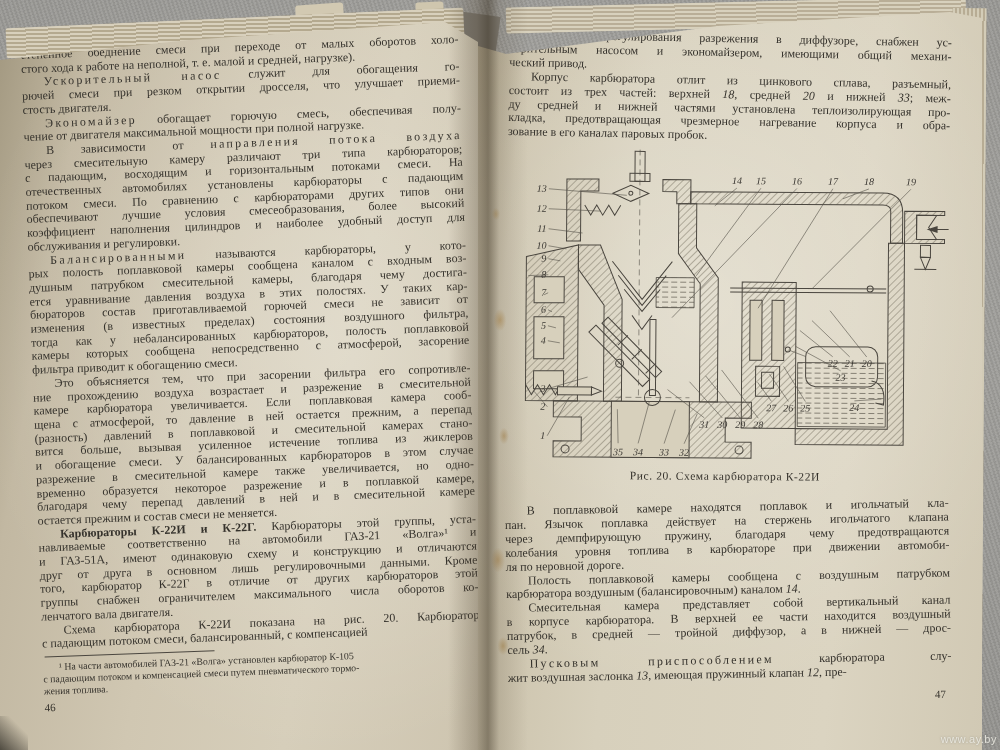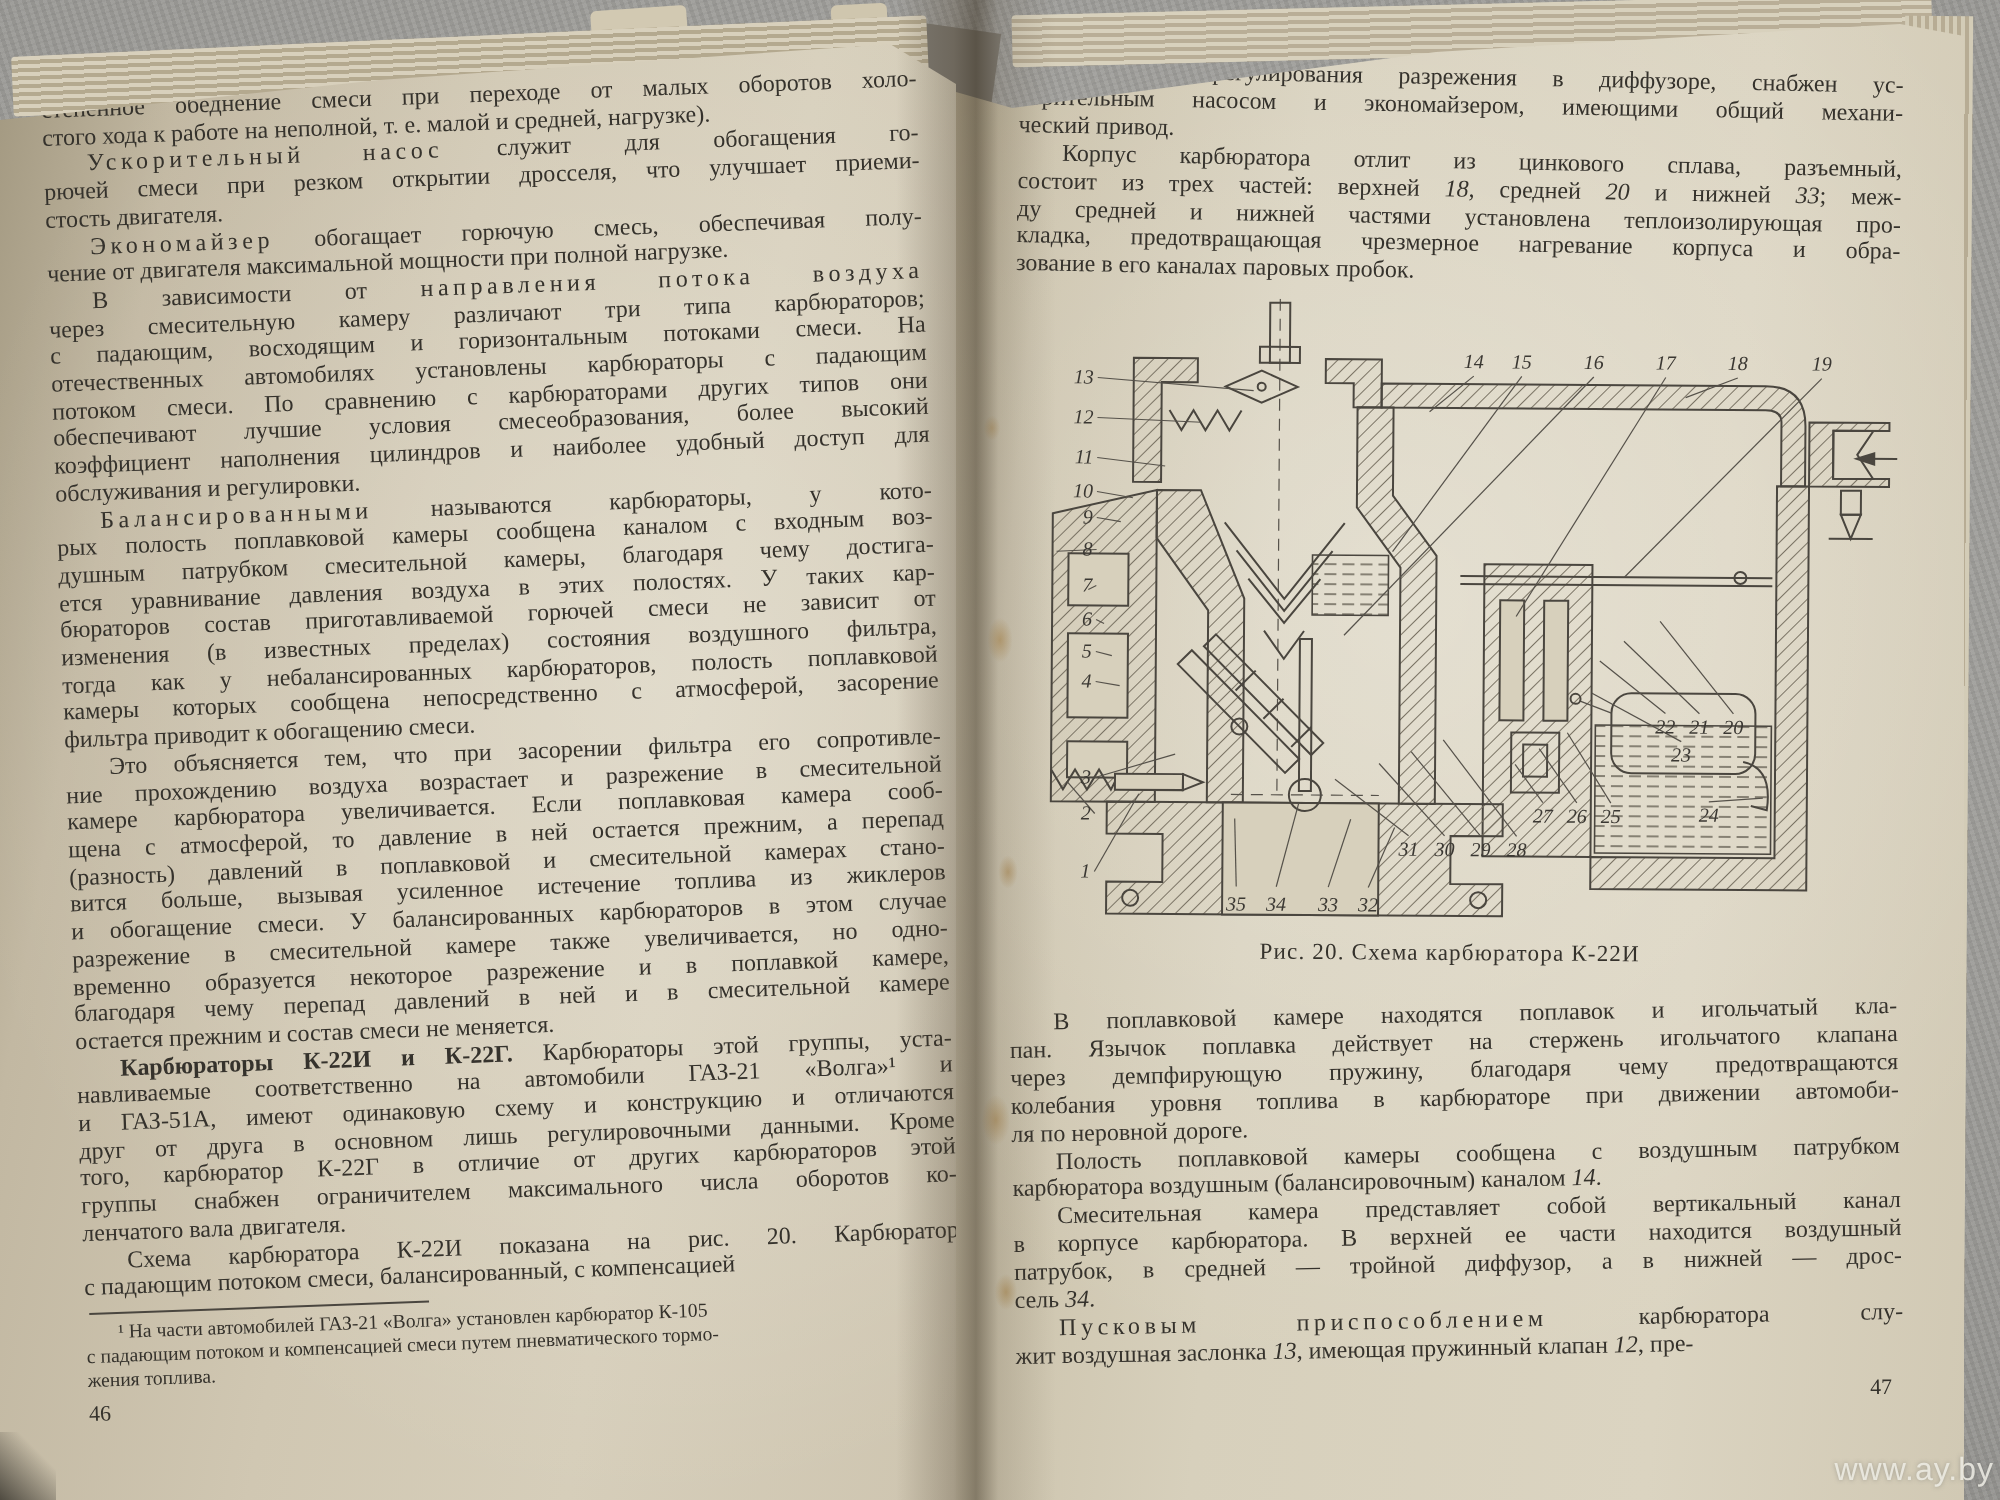--- a/index.html
+++ b/index.html
@@ -73,21 +73,21 @@
 
   svg .w{fill:url(#ht); stroke:#4a463f; stroke-width:1;}
   svg .cav{fill:#d7d0bc; stroke:#4a463f; stroke-width:1;}
   svg .ln{stroke:#4a463f; stroke-width:1; fill:none;}
   svg .thin{stroke:#55514a; stroke-width:0.6; fill:none;}
   svg .fuel{fill:url(#fl); stroke:#4a463f; stroke-width:0.8;}
   svg .callout{font-family:"Liberation Serif",serif; font-style:italic; font-size:10px; fill:#3b3833;}
   svg .dash{stroke:#55514a; stroke-width:0.6; stroke-dasharray:6 4; fill:none;}
 
   .watermark{position:absolute; right:3px; bottom:5px; z-index:7;
-    font-family:"Liberation Sans",sans-serif; font-size:16px; letter-spacing:0.5px;
+    font-family:"Liberation Sans",sans-serif; font-size:11px; letter-spacing:0.5px;
     color:rgba(240,238,230,0.85); text-shadow:0 0 2px rgba(110,110,105,0.5);}
 </style>
 </head>
 <body>
 
 <div class="photo">
   <div class="tab tab1"></div>
   <div class="tab tab2"></div>
   <div class="spine-notch"></div>
   <div class="stack-top-left"></div>

